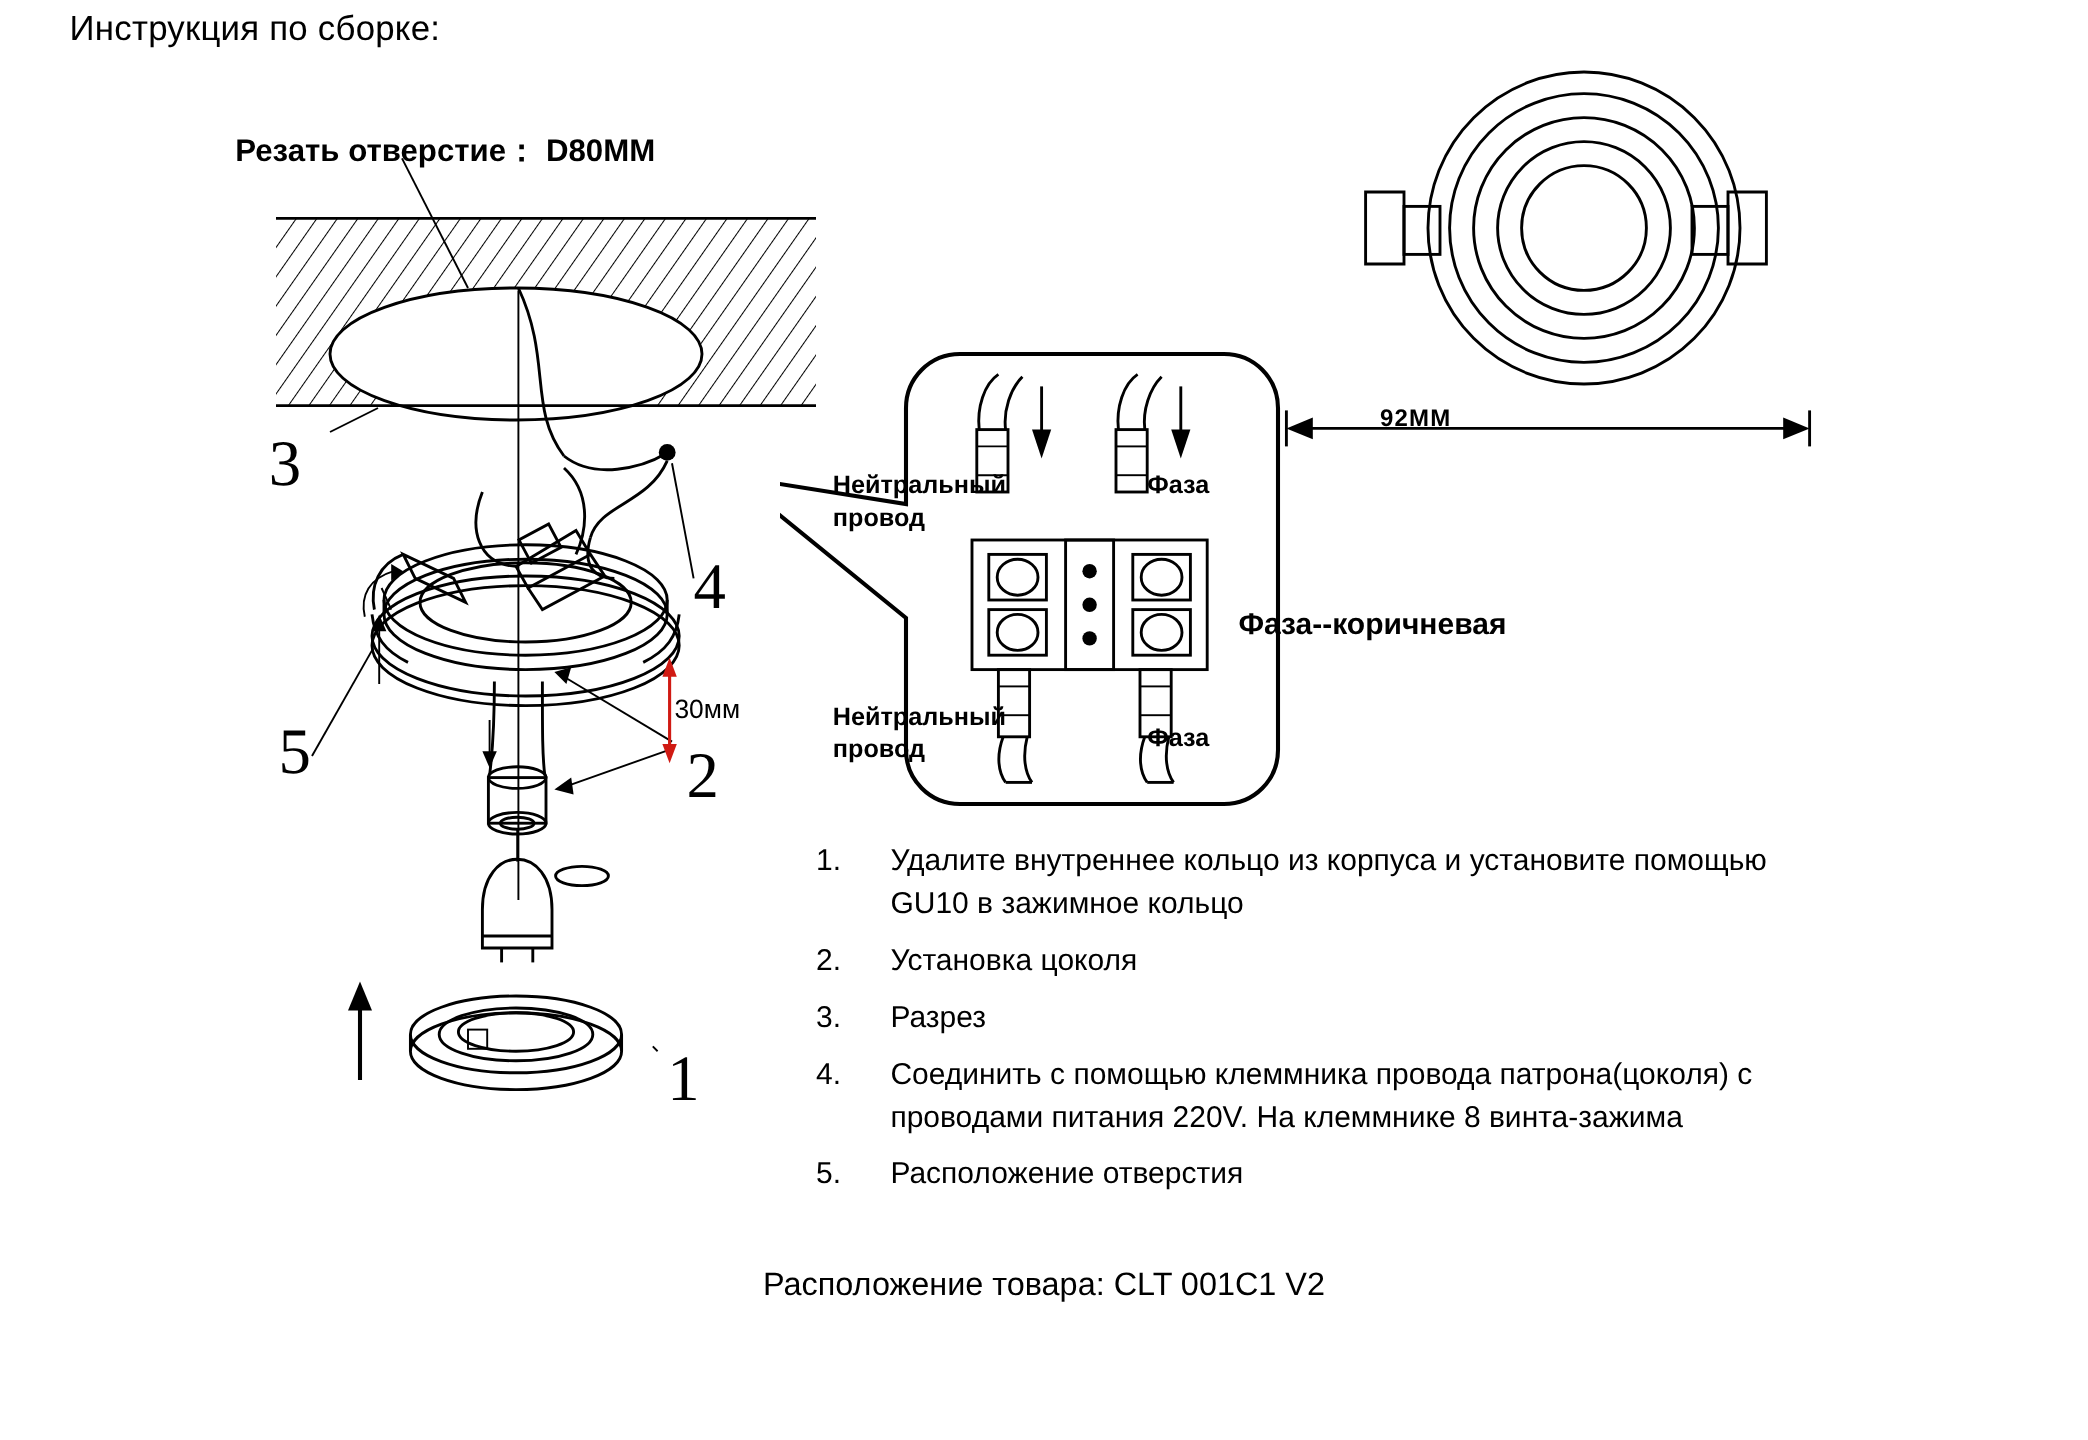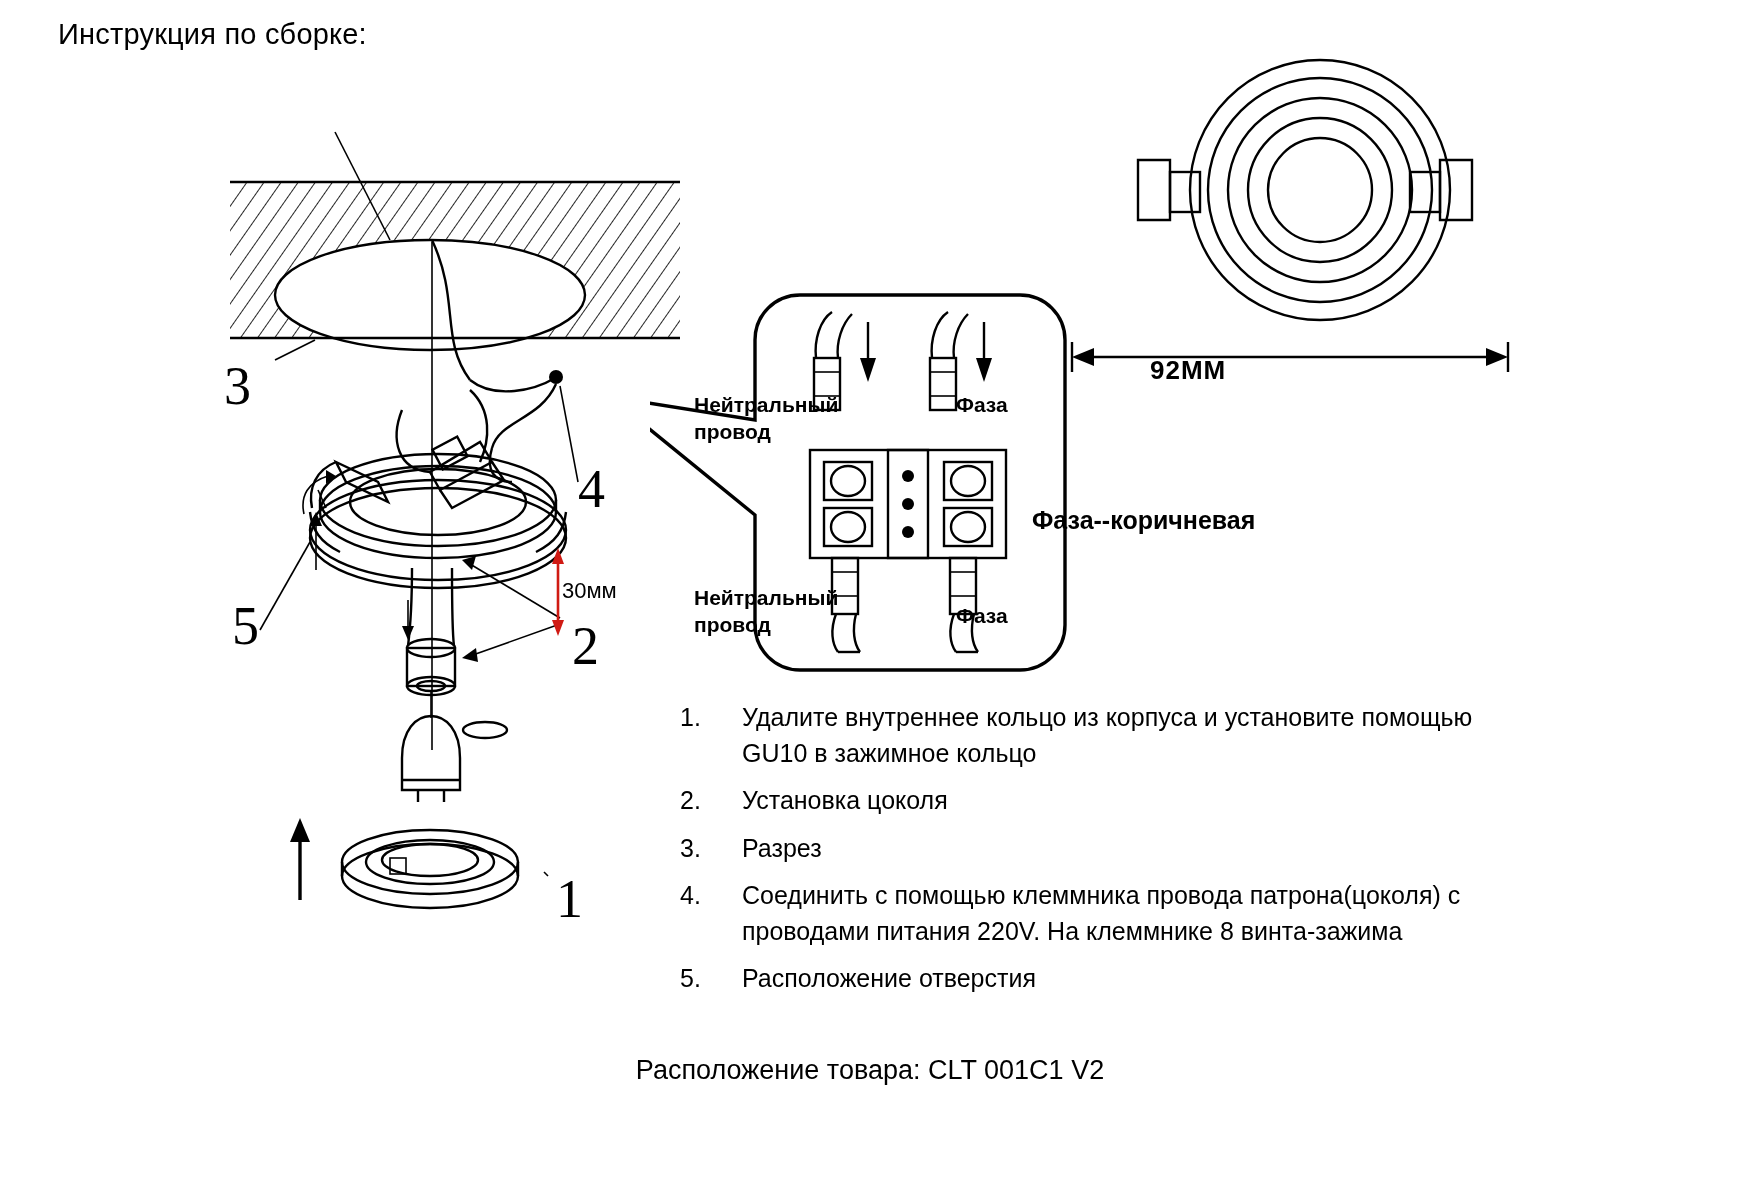--- a/index.html
+++ b/index.html
@@ -17,21 +17,21 @@
   }
   .page {
     position: relative;
     width: 1740px;
     height: 1200px;
   }
   .abs { position: absolute; }
 
   #title {
     left: 58px;
-    top: 18px;
+    top: 8px;
     font-size: 29px;
     letter-spacing: 0.2px;
     text-align: center;
   }
 
   #cut-label {
     left: 196px;
     top: 108px;
     font-size: 26px;
     font-weight: bold;
@@ -51,24 +51,23 @@
   #dim30 {
     left: 562px;
     top: 578px;
     font-size: 22px;
     text-align: center;
   }
 
   #dim92 {
     left: 1150px;
     top: 338px;
-    font-size: 26px;
+    font-size: 20px;
     font-weight: bold;
     letter-spacing: 1px;
-    margin-top: 17px;
   }
 
   .wirelabel {
     font-size: 21px;
     font-weight: bold;
     line-height: 1.28;
     margin-left: 16px;
   }
   #wn1 { left: 678px; top: 392px; width: 170px; }
   #wp1 { left: 940px; top: 392px; }
@@ -222,20 +221,21 @@
     <path class="ln-thin" d="M420 534 L 330 566"></path>
     <path class="fillblack" d="M336 558 L322 568 L338 572 Z"></path>
 
     <path class="ln-thin" d="M438 392 L 420 296"></path>
 
     <line class="red" x1="418" y1="466" x2="418" y2="538"></line>
     <path class="redf" d="M412 474 L418 458 L424 474 Z"></path>
     <path class="redf" d="M412 530 L418 546 L424 530 Z"></path>
   </svg>
 
+  <div class="abs" id="cut-label">Резать отверстие： D80ММ</div>
   <div class="abs bignum" id="num3">3</div>
   <div class="abs bignum" id="num4">4</div>
   <div class="abs bignum" id="num5">5</div>
   <div class="abs bignum" id="num2">2</div>
   <div class="abs bignum" id="num1">1</div>
   <div class="abs" id="dim30">30мм</div>
 
   <svg class="abs" style="left:1130px; top:50px;" width="400" height="280" viewBox="0 0 400 280">
 
     <path class="ln" d="M40 110 L8 110 L8 170 L40 170 Z"></path>

